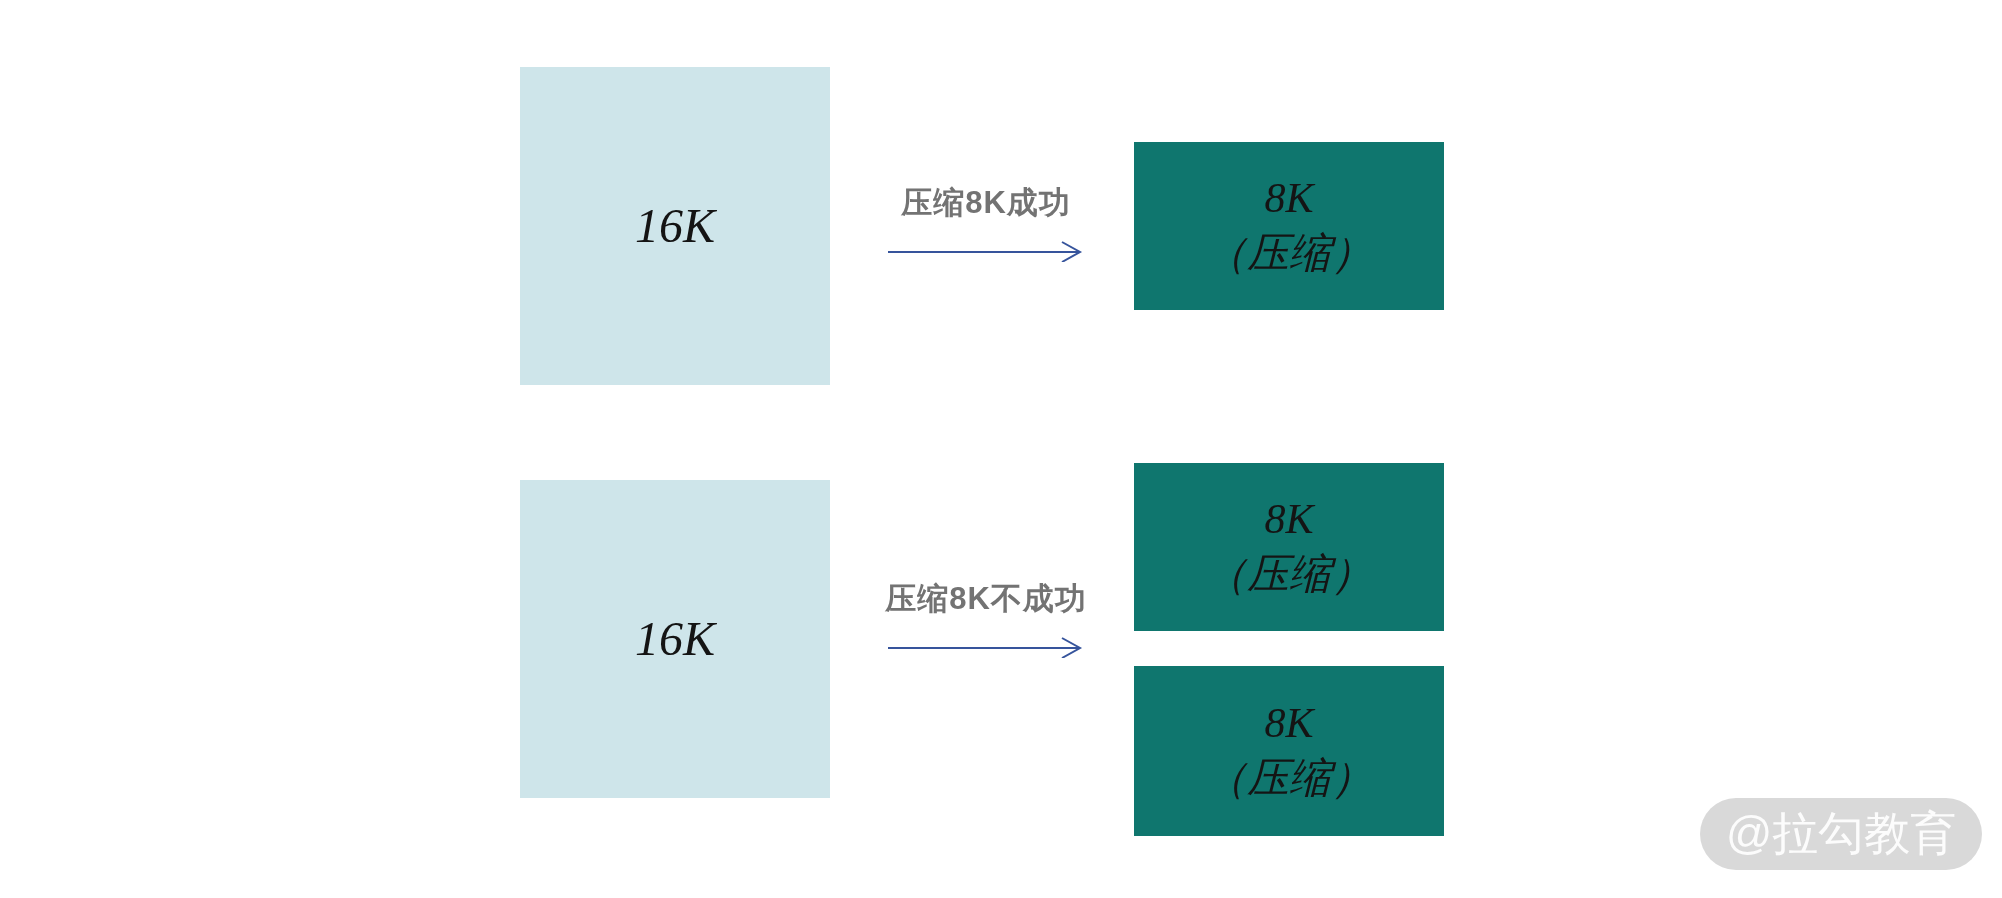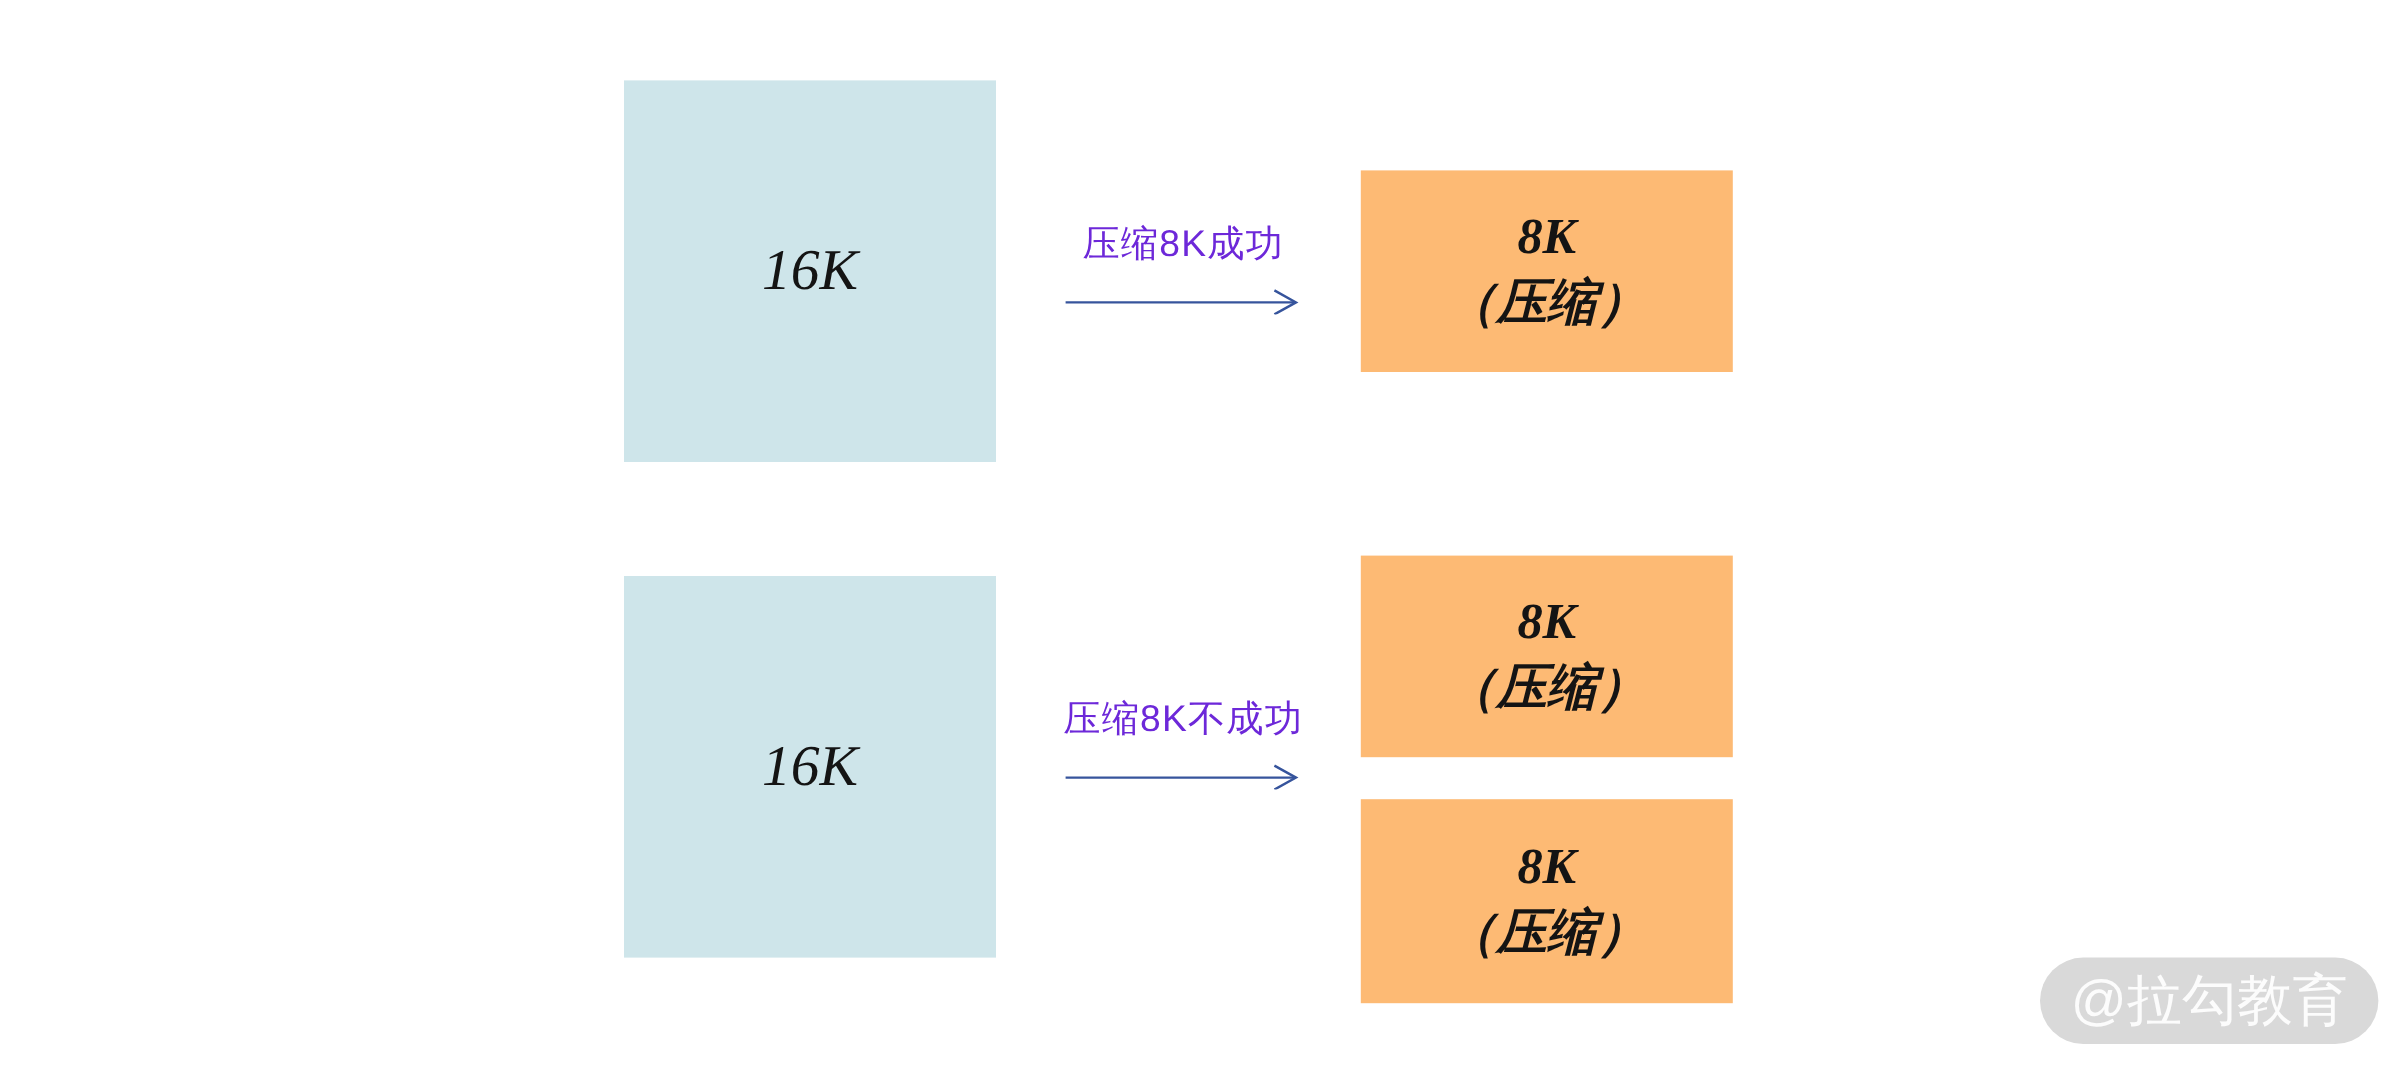--- a/index.html
+++ b/index.html
@@ -19,44 +19,43 @@
     display: flex;
     flex-direction: column;
     align-items: center;
     justify-content: center;
     text-align: center;
   }
   .blue-box {
     background: #cee5ea;
   }
   .green-box {
-    background: #fdba74;
-    font-weight: bold;
+    background: #0f766e;
   }
   .box-label {
     font-family: "Liberation Serif", "DejaVu Serif", serif;
     font-style: italic;
     font-size: 48px;
     color: #141414;
     line-height: 1.3;
   }
   .green-box .box-label {
     font-size: 42px;
   }
   .arrow-group {
     position: absolute;
     display: flex;
     flex-direction: column;
     align-items: center;
   }
   .arrow-label {
     font-family: "Liberation Sans", "DejaVu Sans", sans-serif;
-    font-weight: normal;
+    font-weight: bold;
     font-size: 31px;
-    color: #6d28d9;
+    color: #737373;
     white-space: nowrap;
     letter-spacing: 1px;
     text-align: right;
   }
   .arrow-svg {
     margin-top: 12px;
     display: block;
   }
   .watermark {
     position: absolute;

